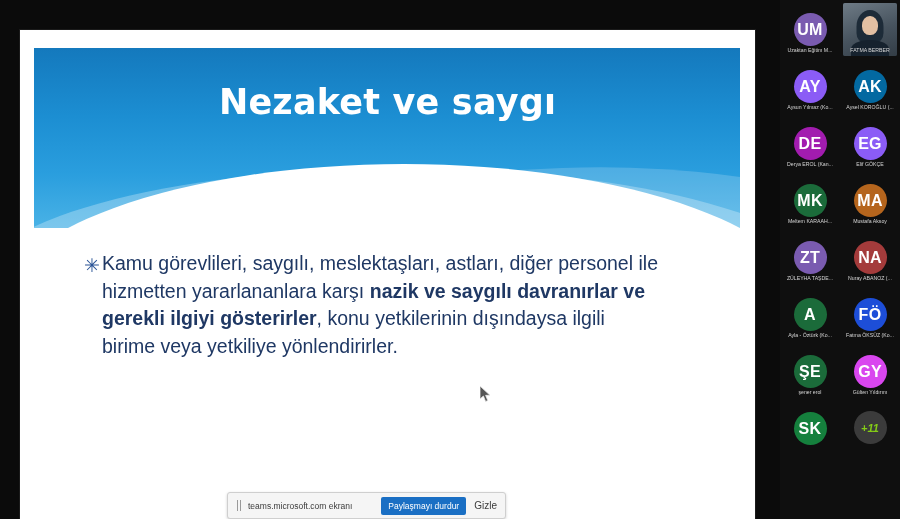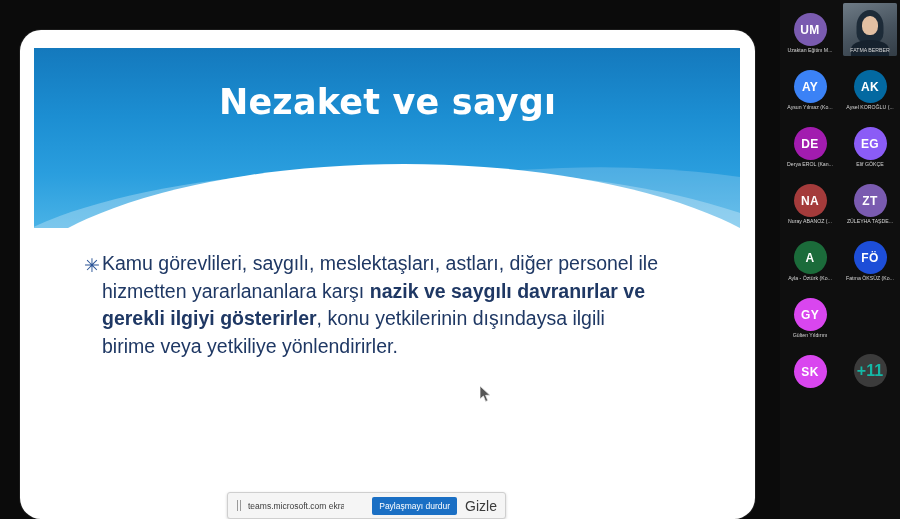--- a/index.html
+++ b/index.html
@@ -32,21 +32,20 @@
   }
   #slide-frame {
     position: absolute;
     left: 20px;
     top: 30px;
     width: 735px;
     height: 489px;
     background: #ffffff;
     box-shadow: 0 0 0 1px #1b1b1b;
     overflow: hidden;
-    border-radius: 21px;
   }
   
   #slide-header {
     position: absolute;
     left: 14px;
     top: 18px;
     width: 706px;
     height: 180px;
     background: linear-gradient(180deg, #1479bd 0%, #1c8ed2 38%, #2a9ede 70%, #49b2e6 100%);
     overflow: hidden;
@@ -177,21 +176,21 @@
     border-radius: 2px;
     padding: 4px 7px;
     margin-right: 6px;
     cursor: pointer;
     white-space: nowrap;
     margin-left: 28px;
   }
   #hide-btn {
     background: transparent;
     color: #3b3b3b;
-    font-size: 14px;
+    font-size: 10px;
     border: none;
     padding: 3px 2px;
     cursor: pointer;
     white-space: nowrap;
   }
 
   
   #rail {
     position: absolute;
     right: 0;
@@ -214,21 +213,21 @@
     align-items: center;
     justify-content: center;
   }
   .p-avatar {
     width: 33px;
     height: 33px;
     border-radius: 50%;
     display: flex;
     align-items: center;
     justify-content: center;
-    font-size: 12px;
+    font-size: 16px;
     font-weight: bold;
     color: #ffffff;
     letter-spacing: 0.3px;
     margin-top: 2px;
     font-family: "Liberation Sans", sans-serif;
   }
   .p-name {
     position: absolute;
     bottom: 4px;
     left: 0;
@@ -284,26 +283,27 @@
     width: 38px;
     height: 20px;
     background: #16222e;
     border-radius: 45% 45% 0 0;
   }
   .p-more {
     width: 33px;
     height: 33px;
     border-radius: 50%;
     background: #3b3b3b;
-    color: #14b8a6;
+    color: #84cc16;
     display: flex;
     align-items: center;
     justify-content: center;
-    font-size: 16px;
+    font-size: 11px;
     font-weight: bold;
+    font-style: italic;
   }
 </style>
 </head>
 <body>
 
 <div id="app">
 
   <div id="stage">
     <div id="slide-frame">
 
@@ -357,73 +357,87 @@
             <div class="face"></div>
             <div class="body"></div>
         </div>
         <div class="p-name">FATMA BERBER</div>
       </div>
     </div>
 
 
     <div class="p-row">
       <div class="p-cell">
-        <div class="p-avatar" style="background:#3b82f6">AY</div>
+        <div class="p-avatar" style="background:#8b5cf6">AY</div>
         <div class="p-name">Aysun Yılmaz (Ko...</div>
       </div>
       <div class="p-cell">
         <div class="p-avatar" style="background:#0369a1">AK</div>
         <div class="p-name">Aysel KOROĞLU (...</div>
       </div>
     </div>
 
     <div class="p-row">
       <div class="p-cell">
         <div class="p-avatar" style="background:#a21caf">DE</div>
         <div class="p-name">Derya EROL (Kan...</div>
       </div>
       <div class="p-cell">
         <div class="p-avatar" style="background:#8b5cf6">EG</div>
         <div class="p-name">Elif GÖKÇE</div>
       </div>
     </div>
 
-
-    <div class="p-row">
+    <div class="p-row">
+      <div class="p-cell">
+        <div class="p-avatar" style="background:#1b6b3a">MK</div>
+        <div class="p-name">Meltem KARAAH...</div>
+      </div>
+      <div class="p-cell">
+        <div class="p-avatar" style="background:#b5651d">MA</div>
+        <div class="p-name">Mustafa  Aksoy</div>
+      </div>
+    </div>
+
+    <div class="p-row">
+      <div class="p-cell">
+        <div class="p-avatar" style="background:#7a5bb0">ZT</div>
+        <div class="p-name">ZÜLEYHA TAŞDE...</div>
+      </div>
       <div class="p-cell">
         <div class="p-avatar" style="background:#a43b3b">NA</div>
         <div class="p-name">Nuray  ABANOZ (...</div>
       </div>
-      <div class="p-cell">
-        <div class="p-avatar" style="background:#7a5bb0">ZT</div>
-        <div class="p-name">ZÜLEYHA TAŞDE...</div>
-      </div>
     </div>
 
     <div class="p-row">
       <div class="p-cell">
         <div class="p-avatar" style="background:#1b6b3a">A</div>
         <div class="p-name">Ayla  - Öztürk (Ko...</div>
       </div>
       <div class="p-cell">
         <div class="p-avatar" style="background:#1d4ed8">FÖ</div>
         <div class="p-name">Fatma ÖKSÜZ (Ko...</div>
       </div>
     </div>
 
     <div class="p-row">
       <div class="p-cell">
+        <div class="p-avatar" style="background:#1b6b3a">ŞE</div>
+        <div class="p-name">şener erol</div>
+      </div>
+      <div class="p-cell">
         <div class="p-avatar" style="background:#d946ef">GY</div>
         <div class="p-name">Gülten Yıldırım</div>
       </div>
     </div>
 
     <div class="p-row">
       <div class="p-cell">
-        <div class="p-avatar" style="background:#d946ef">SK</div>
+        <div class="p-avatar" style="background:#15803d">SK</div>
       </div>
       <div class="p-cell">
         <div class="p-more">+11</div>
       </div>
     </div>
 
   </div>
 </div>
 
 </body></html>

